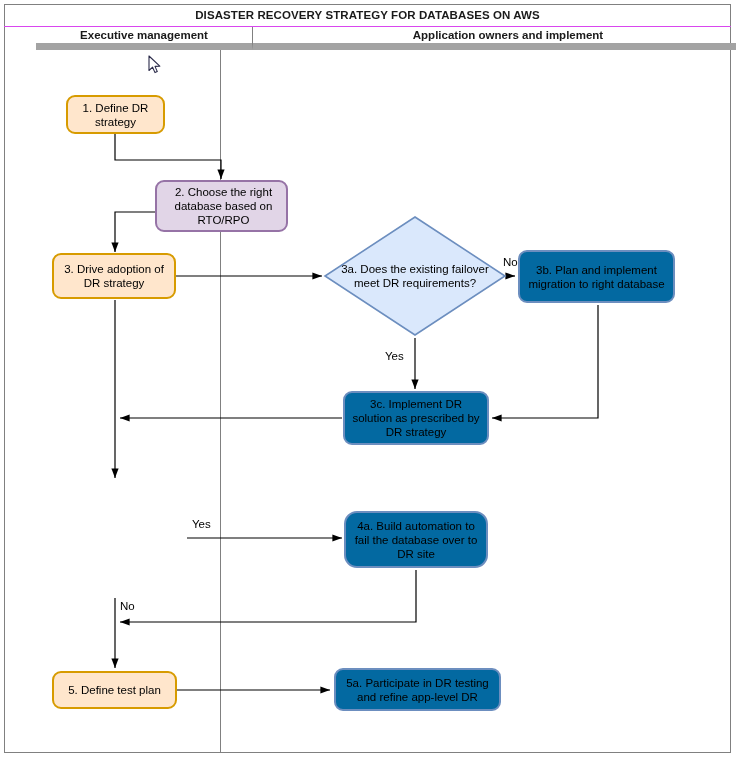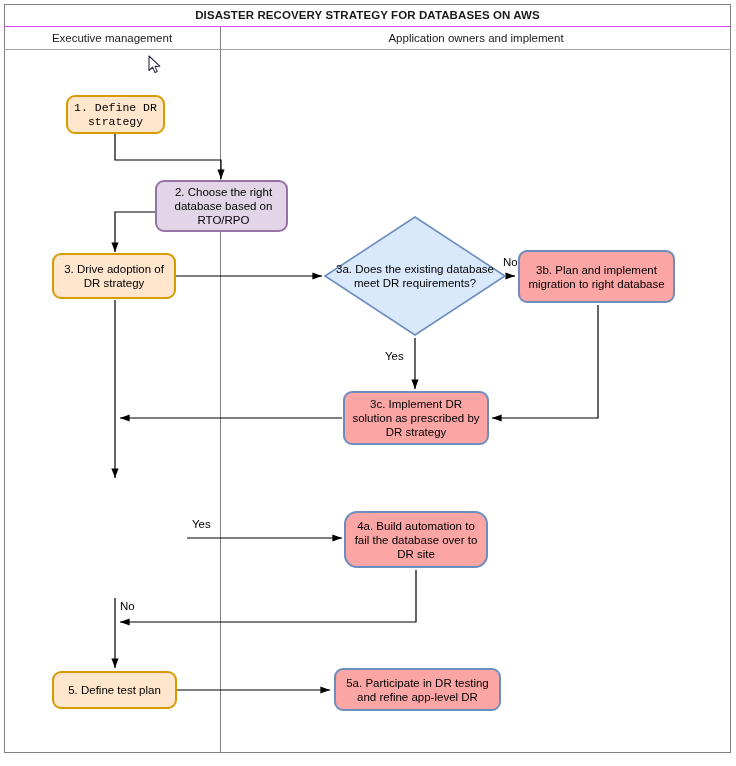--- a/index.html
+++ b/index.html
@@ -43,27 +43,28 @@
     font-size: 11.5px;
     font-weight: bold;
     color: #1a1a1a;
     letter-spacing: .1px;
   }
   .lane-header {
     position: absolute;
     top: 27px;
     height: 23px;
     box-sizing: border-box;
-    border-bottom: 1px solid #a3a3a3;
-    display: flex;
-    align-items: center;
-    justify-content: center;
-    font-size: 11.5px;
-    font-weight: normal;
+    border-bottom: 7px solid #a3a3a3;
+    display: flex;
+    align-items: center;
+    justify-content: center;
+    font-size: 11.5px;
+    font-weight: bold;
     color: #1a1a1a;
+    margin-left: 32px;
   }
   .lane-header.left  { left: 4px;   width: 217px; border-right: 1px solid #808080; }
   .lane-header.right { left: 221px; width: 510px; }
 
   .lane-divider {
     position: absolute;
     left: 220px;
     top: 50px;
     width: 1px;
     height: 703px;
@@ -81,21 +82,21 @@
     font-size: 11.5px;
     line-height: 14px;
     color: #000000;
     border-radius: 9px;
     border-width: 2px;
     border-style: solid;
     padding: 2px 4px;
   }
   .node.orange { background: #ffe6cc; border-color: #d79b00; }
   .node.purple { background: #e1d5e7; border-color: #9673a6; padding-left: 8px; }
-  .node.blue   { background: #fca5a5; border-color: #6c8ebf; }
+  .node.blue   { background: #0369a1; border-color: #6c8ebf; }
 
   
   .diamond {
     position: absolute;
   }
   .diamond svg { display: block; overflow: visible; }
   .diamond .dlabel {
     position: absolute;
     left: 0; top: 0;
     width: 100%; height: 100%;
@@ -177,32 +178,32 @@
       <path d="M187,538 L342,538" marker-end="url(#arrow)"></path>
 
       <path d="M416,570 L416,622 L120,622" marker-end="url(#arrow)"></path>
 
       <path d="M115,598 L115,668" marker-end="url(#arrow)"></path>
 
       <path d="M176,690 L330,690" marker-end="url(#arrow)"></path>
     </g>
   </svg>
 
-  <div class="node orange" style="left:66px; top:95px; width:99px; height:39px;font-family:Liberation Mono, monospace;">1. Define DR strategy</div>
+  <div class="node orange" style="left:66px; top:95px; width:99px; height:39px;">1. Define DR strategy</div>
 
   <div class="node purple" style="left:155px; top:180px; width:133px; height:52px;">2. Choose the right database based on RTO/RPO</div>
 
   <div class="node orange" style="left:52px; top:253px; width:124px; height:46px;">3. Drive adoption of DR strategy</div>
 
   <div class="diamond" style="left:323px; top:215px; width:184px; height:122px;">
     <svg width="184" height="122" viewBox="0 0 184 122" xmlns="http://www.w3.org/2000/svg">
       <polygon points="92,2 182,61 92,120 2,61" fill="#dae8fc" stroke="#6c8ebf" stroke-width="1.6"></polygon>
     </svg>
     <div class="dlabel">
-      <span>3a. Does the existing database meet DR requirements?</span>
+      <span>3a. Does the existing failover meet DR requirements?</span>
     </div>
   </div>
 
   <div class="node blue" style="left:518px; top:250px; width:157px; height:53px;">3b. Plan and implement migration to right database</div>
 
   <div class="node blue" style="left:343px; top:391px; width:146px; height:54px;">3c. Implement DR solution as prescribed by DR strategy</div>
 
 
   <div class="node blue" style="left:344px; top:511px; width:144px; height:57px;border-radius:13px;">4a. Build automation to fail the database over to DR site</div>
 

